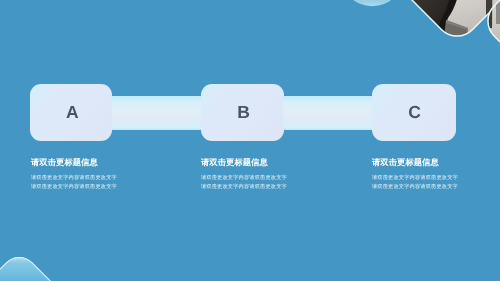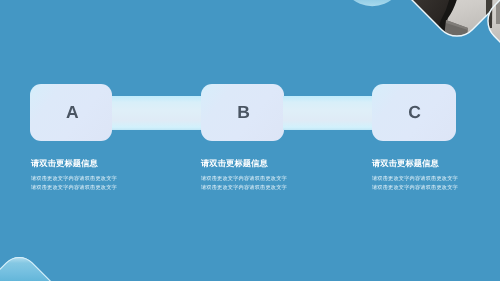--- a/index.html
+++ b/index.html
@@ -4,21 +4,21 @@
 <style>
   html,body{margin:0;padding:0;}
   body{width:500px;height:281px;overflow:hidden;-webkit-font-smoothing:antialiased;text-rendering:geometricPrecision;
        font-family:"Liberation Sans","DejaVu Sans",sans-serif;}
   .slide{position:relative;width:500px;height:281px;background:#4497c4;overflow:hidden;}
   .deco{position:absolute;left:0;top:0;}
   .box{position:absolute;border-radius:11px;background:linear-gradient(128deg,#d1effc 0%,#d9ecfa 10%,#dde9f9 26%,#dee8f9 60%,#dde5f6 100%);}
   .boxlabel{position:absolute;color:#4a5563;padding-left:2px;box-sizing:border-box;font-weight:bold;font-size:17.5px;font-family:"Liberation Sans",sans-serif;}
   .conn{position:absolute;background:linear-gradient(180deg,#bfebfc 0%,#d8eff9 18%,#dfeff8 42%,#dfebf6 72%,#d2f1fc 92%,#c0e6f6 100%);}
   .tgroup{position:absolute;}
-  .ttitle{color:#fff;font-weight:bold;font-size:8.3px;letter-spacing:0.05px;}
+  .ttitle{color:#fff;font-weight:bold;font-size:8.3px;letter-spacing:0.05px;font-family:Liberation Mono, monospace;}
   .tbody{color:#e9f6fb;font-size:5.2px;line-height:8.7px;letter-spacing:0.18px;}
 </style>
 </head>
 <body>
 
 <div class="slide">
   <svg class="deco" width="500" height="281" viewBox="0 0 500 281">
     <defs>
       <linearGradient id="gdiamond" gradientUnits="userSpaceOnUse" x1="19" y1="256" x2="19" y2="300">
         <stop offset="0%" stop-color="#dff2fb"></stop>

